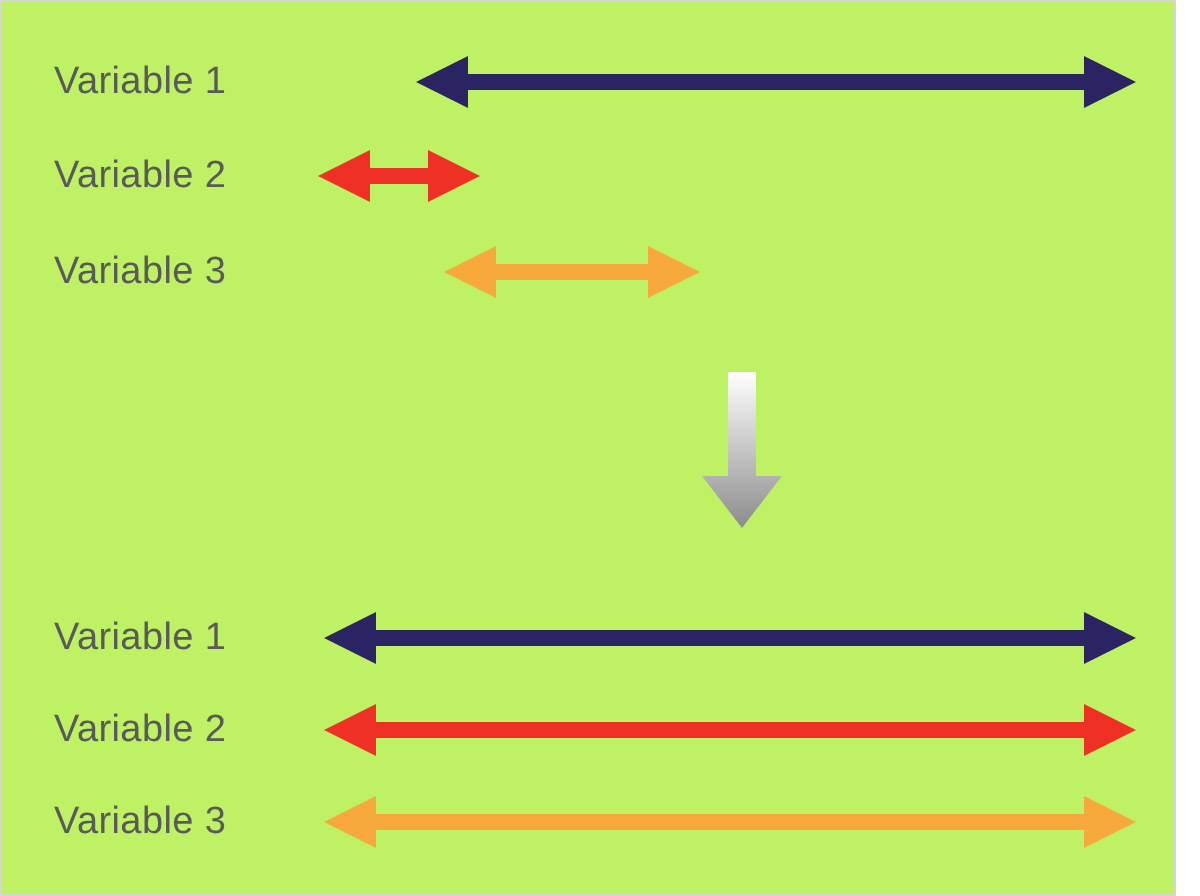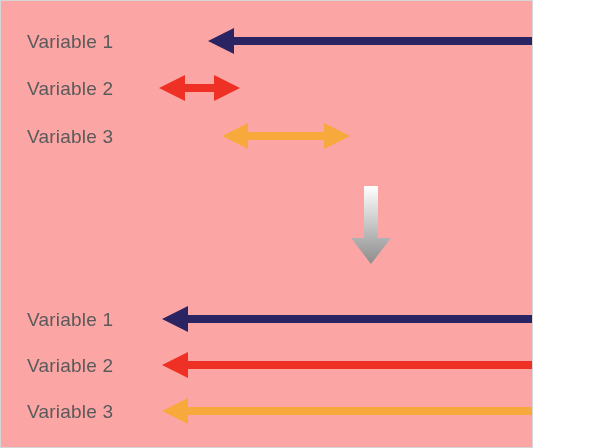--- a/index.html
+++ b/index.html
@@ -2,23 +2,23 @@
 <html><head>
 <meta charset="utf-8">
 <style>
   html, body {
     margin: 0;
     padding: 0;
     background: #ffffff;
   }
   #canvas {
     position: relative;
-    width: 533px;
+    width: 588px;
     height: 448px;
-    background: #fca5a5;
+    background: #bef264;
     box-sizing: border-box;
     border: 1px solid #d6d6d6;
     overflow: hidden;
     font-family: "Liberation Sans", sans-serif;
   }
   .row-label {
     position: absolute;
     font-family: "Liberation Sans", sans-serif;
     font-size: 19px;
     font-weight: 400;

